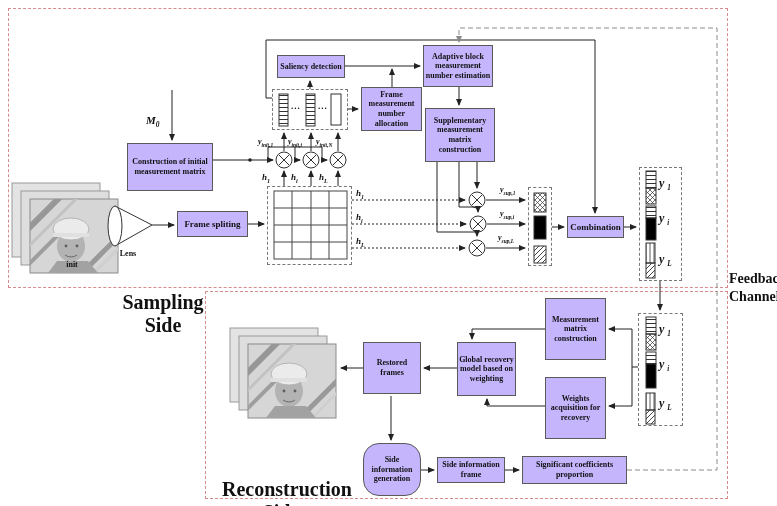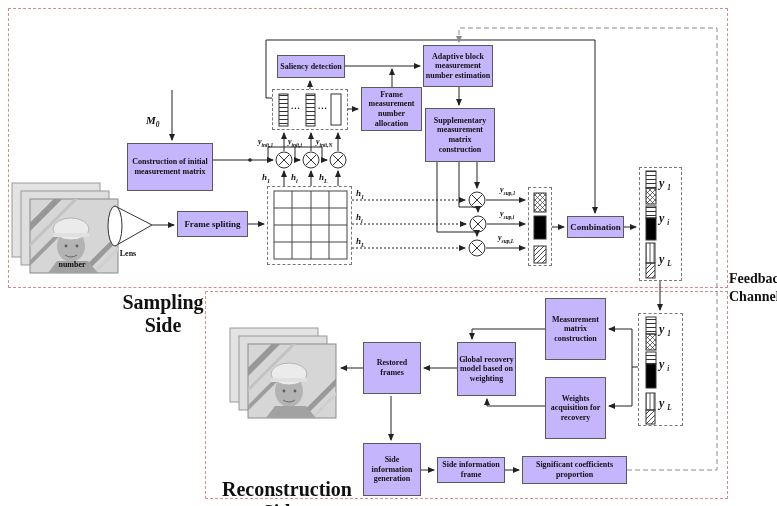--- a/index.html
+++ b/index.html
@@ -197,21 +197,21 @@
   <div class="box big" style="left:177px;top:211px;width:71px;height:26px;">Frame spliting</div>
   <div class="box" style="left:277px;top:55px;width:68px;height:23px;">Saliency detection</div>
   <div class="box" style="left:361px;top:87px;width:61px;height:44px;">Frame measurement number allocation</div>
   <div class="box" style="left:423px;top:45px;width:70px;height:42px;">Adaptive block measurement number estimation</div>
   <div class="box" style="left:425px;top:108px;width:70px;height:54px;">Supplementary measurement matrix construction</div>
   <div class="box big" style="left:567px;top:216px;width:57px;height:22px;">Combination</div>
   <div class="box" style="left:545px;top:298px;width:61px;height:62px;">Measurement matrix construction</div>
   <div class="box" style="left:545px;top:377px;width:61px;height:62px;">Weights acquisition for recovery</div>
   <div class="box" style="left:457px;top:342px;width:59px;height:54px;">Global recovery model based on weighting</div>
   <div class="box" style="left:363px;top:342px;width:58px;height:52px;">Restored frames</div>
-  <div class="box" style="left:363px;top:443px;width:58px;height:53px;">Side information generation</div>
+  <div class="box" style="left:363px;top:443px;width:58px;height:53px;border-radius:16px;">Side information generation</div>
   <div class="box" style="left:437px;top:457px;width:68px;height:26px;">Side information frame</div>
   <div class="box" style="left:522px;top:456px;width:105px;height:28px;">Significant coefficients proportion</div>
 
   <span class="lbl math" style="left:146px;top:114px;font-size:11px;">
     <i>M</i><sub>0</sub></span>
 
   <span class="lbl math" style="left:258px;top:137px;font-size:8px;">
     <i>y</i><sub>init,1</sub></span>
   <span class="lbl math" style="left:288px;top:137px;font-size:8px;">
     <i>y</i><sub>init,i</sub></span>
@@ -249,19 +249,19 @@
   <span class="lbl math ylab" style="left:659px;top:322px;">
     <i>y</i><sub>1</sub></span>
   <span class="lbl math ylab" style="left:659px;top:357px;">
     <i>y</i><sub>i</sub></span>
   <span class="lbl math ylab" style="left:659px;top:396px;">
     <i>y</i><sub>L</sub></span>
 
   <span class="lbl dots" style="left:291px;top:101px;">...</span>
   <span class="lbl dots" style="left:318px;top:101px;">...</span>
 
-  <span class="lbl cap" style="left:42px;top:260px;width:60px;">number</span>
+  <span class="lbl cap" style="left:42px;top:260px;width:60px;">init</span>
   <span class="lbl cap" style="left:110px;top:249px;width:36px;">Lens</span>
   <span class="lbl side-label" style="left:108px;top:263px;width:110px;">Sampling Side</span>
   <span class="lbl side-label" style="left:222px;top:450px;width:118px;">Reconstruction Side</span>
   <span class="lbl fb-label" style="left:729px;top:270px;width:48px;">Feedback Channel</span>
 
 </div>
 
 </body></html>

